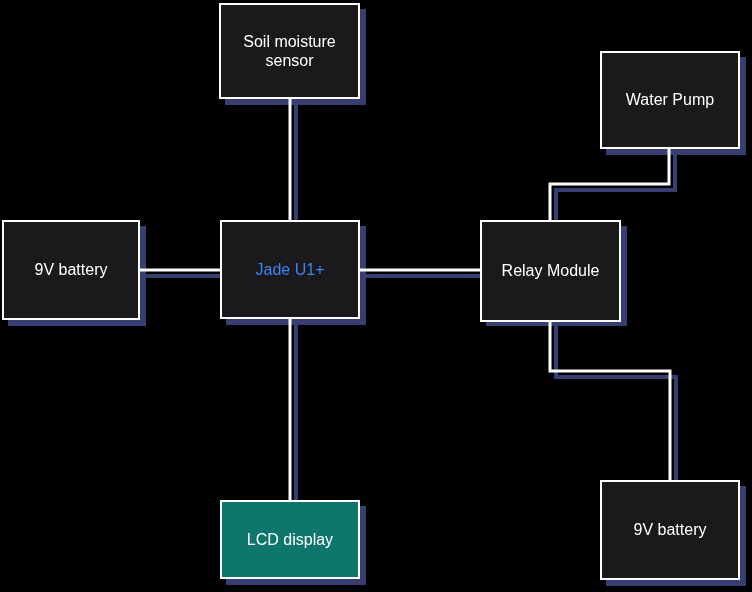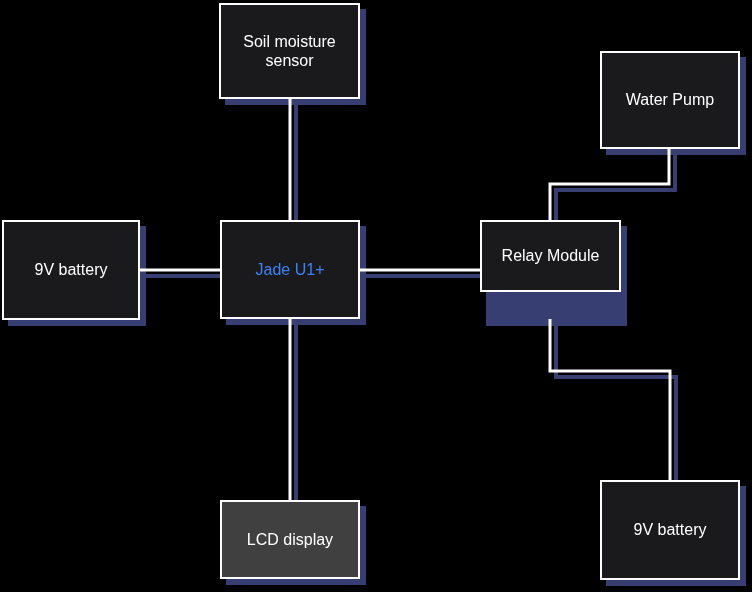--- a/index.html
+++ b/index.html
@@ -55,24 +55,24 @@
     </div>
     <div class="node-shadow" style="left: 8px; top: 226px; width: 138px; height: 100px; background: rgb(54, 62, 114);"></div>
     <div class="node" style="left: 2px; top: 220px; width: 138px; height: 100px; background: rgb(26, 26, 28); border-color: rgb(255, 255, 255); color: rgb(255, 255, 255);">
       <span>9V battery</span>
     </div>
     <div class="node-shadow" style="left: 226px; top: 226px; width: 140px; height: 99px; background: rgb(54, 62, 114);"></div>
     <div class="node" style="left: 220px; top: 220px; width: 140px; height: 99px; background: rgb(26, 26, 28); border-color: rgb(255, 255, 255); color: #3b82f6;">
       <span>Jade U1+</span>
     </div>
     <div class="node-shadow" style="left: 486px; top: 226px; width: 141px; height: 100px; background: rgb(54, 62, 114);"></div>
-    <div class="node" style="left: 480px; top: 220px; width: 141px; height: 72px; background: rgb(26, 26, 28); border-color: rgb(255, 255, 255); color: rgb(255, 255, 255);">
+    <div class="node" style="left: 480px; top: 220px; width: 141px; height: 102px; background: rgb(26, 26, 28); border-color: rgb(255, 255, 255); color: rgb(255, 255, 255);">
       <span>Relay Module</span>
     </div>
     <div class="node-shadow" style="left: 226px; top: 506px; width: 140px; height: 79px; background: rgb(54, 62, 114);"></div>
-    <div class="node" style="left: 220px; top: 500px; width: 140px; height: 79px; background: #404040; border-color: rgb(255, 255, 255); color: rgb(255, 255, 255); align-items: center;">
+    <div class="node" style="left: 220px; top: 500px; width: 140px; height: 79px; background: #0f766e; border-color: rgb(255, 255, 255); color: rgb(255, 255, 255); align-items: center;">
       <span>LCD display</span>
     </div>
     <div class="node-shadow" style="left: 606px; top: 486px; width: 140px; height: 100px; background: rgb(54, 62, 114);"></div>
     <div class="node" style="left: 600px; top: 480px; width: 140px; height: 100px; background: rgb(26, 26, 28); border-color: rgb(255, 255, 255); color: rgb(255, 255, 255);">
       <span>9V battery</span>
     </div>
   </div>
 
 </body></html>

